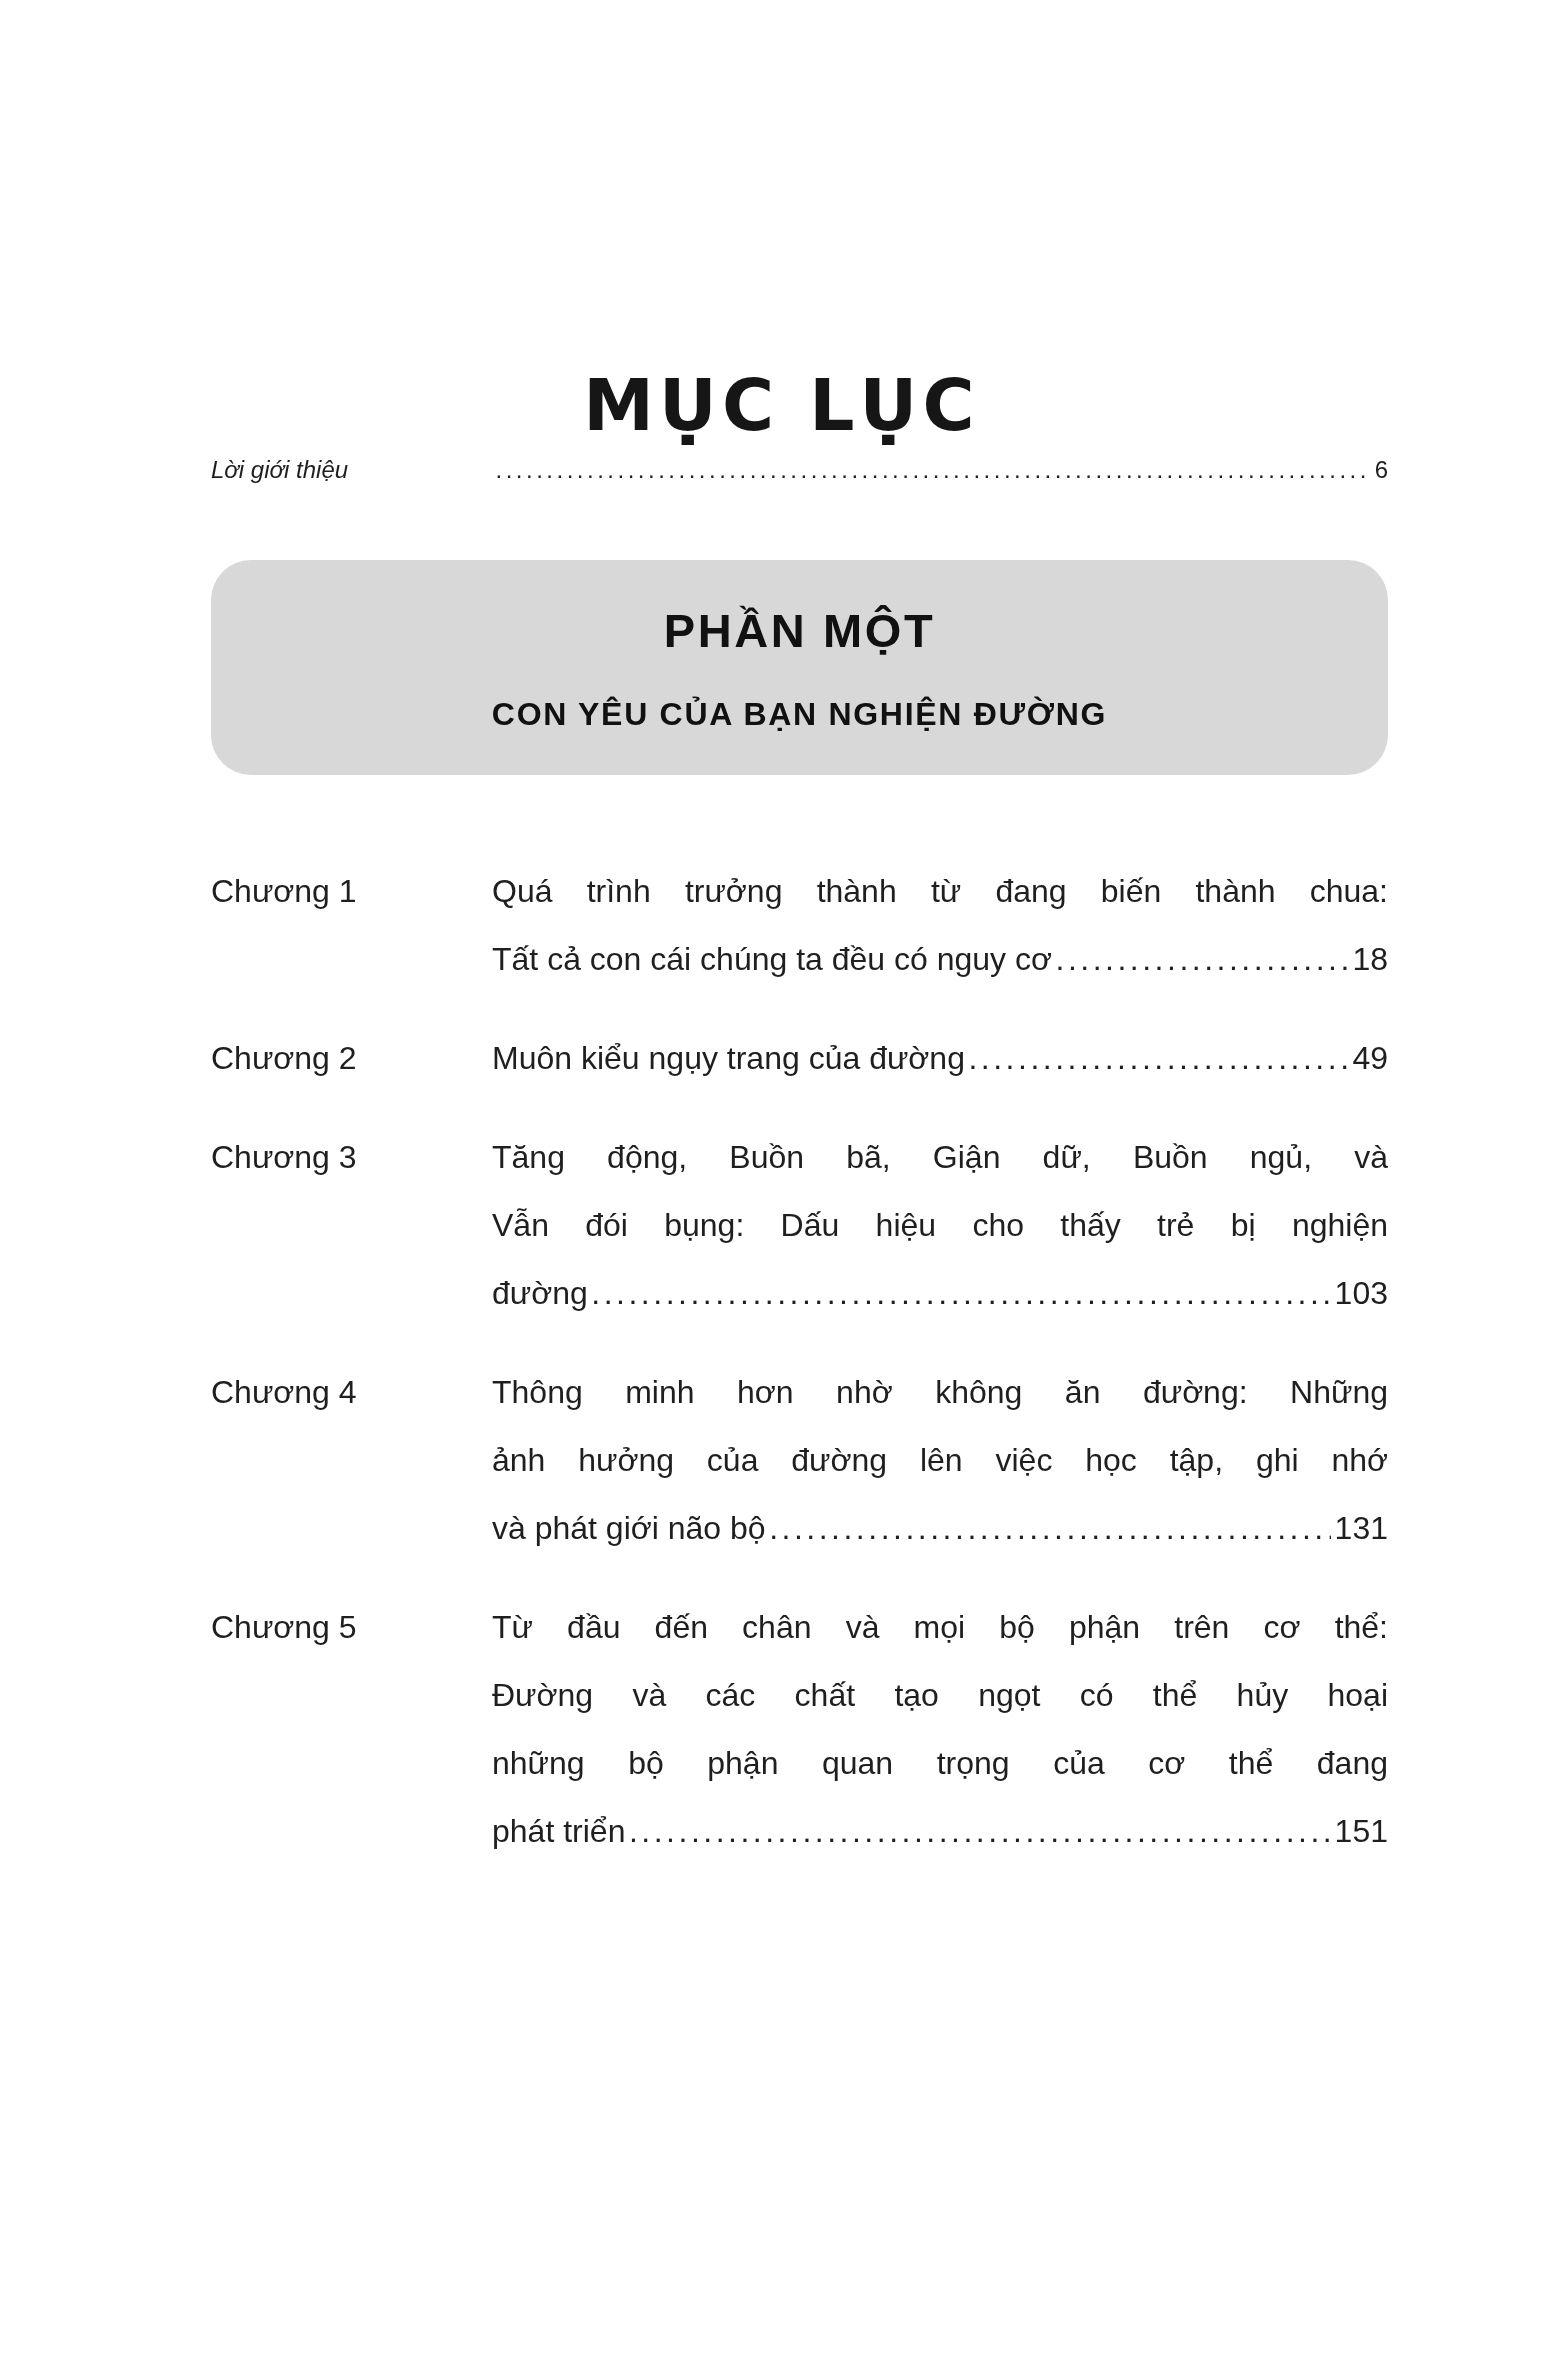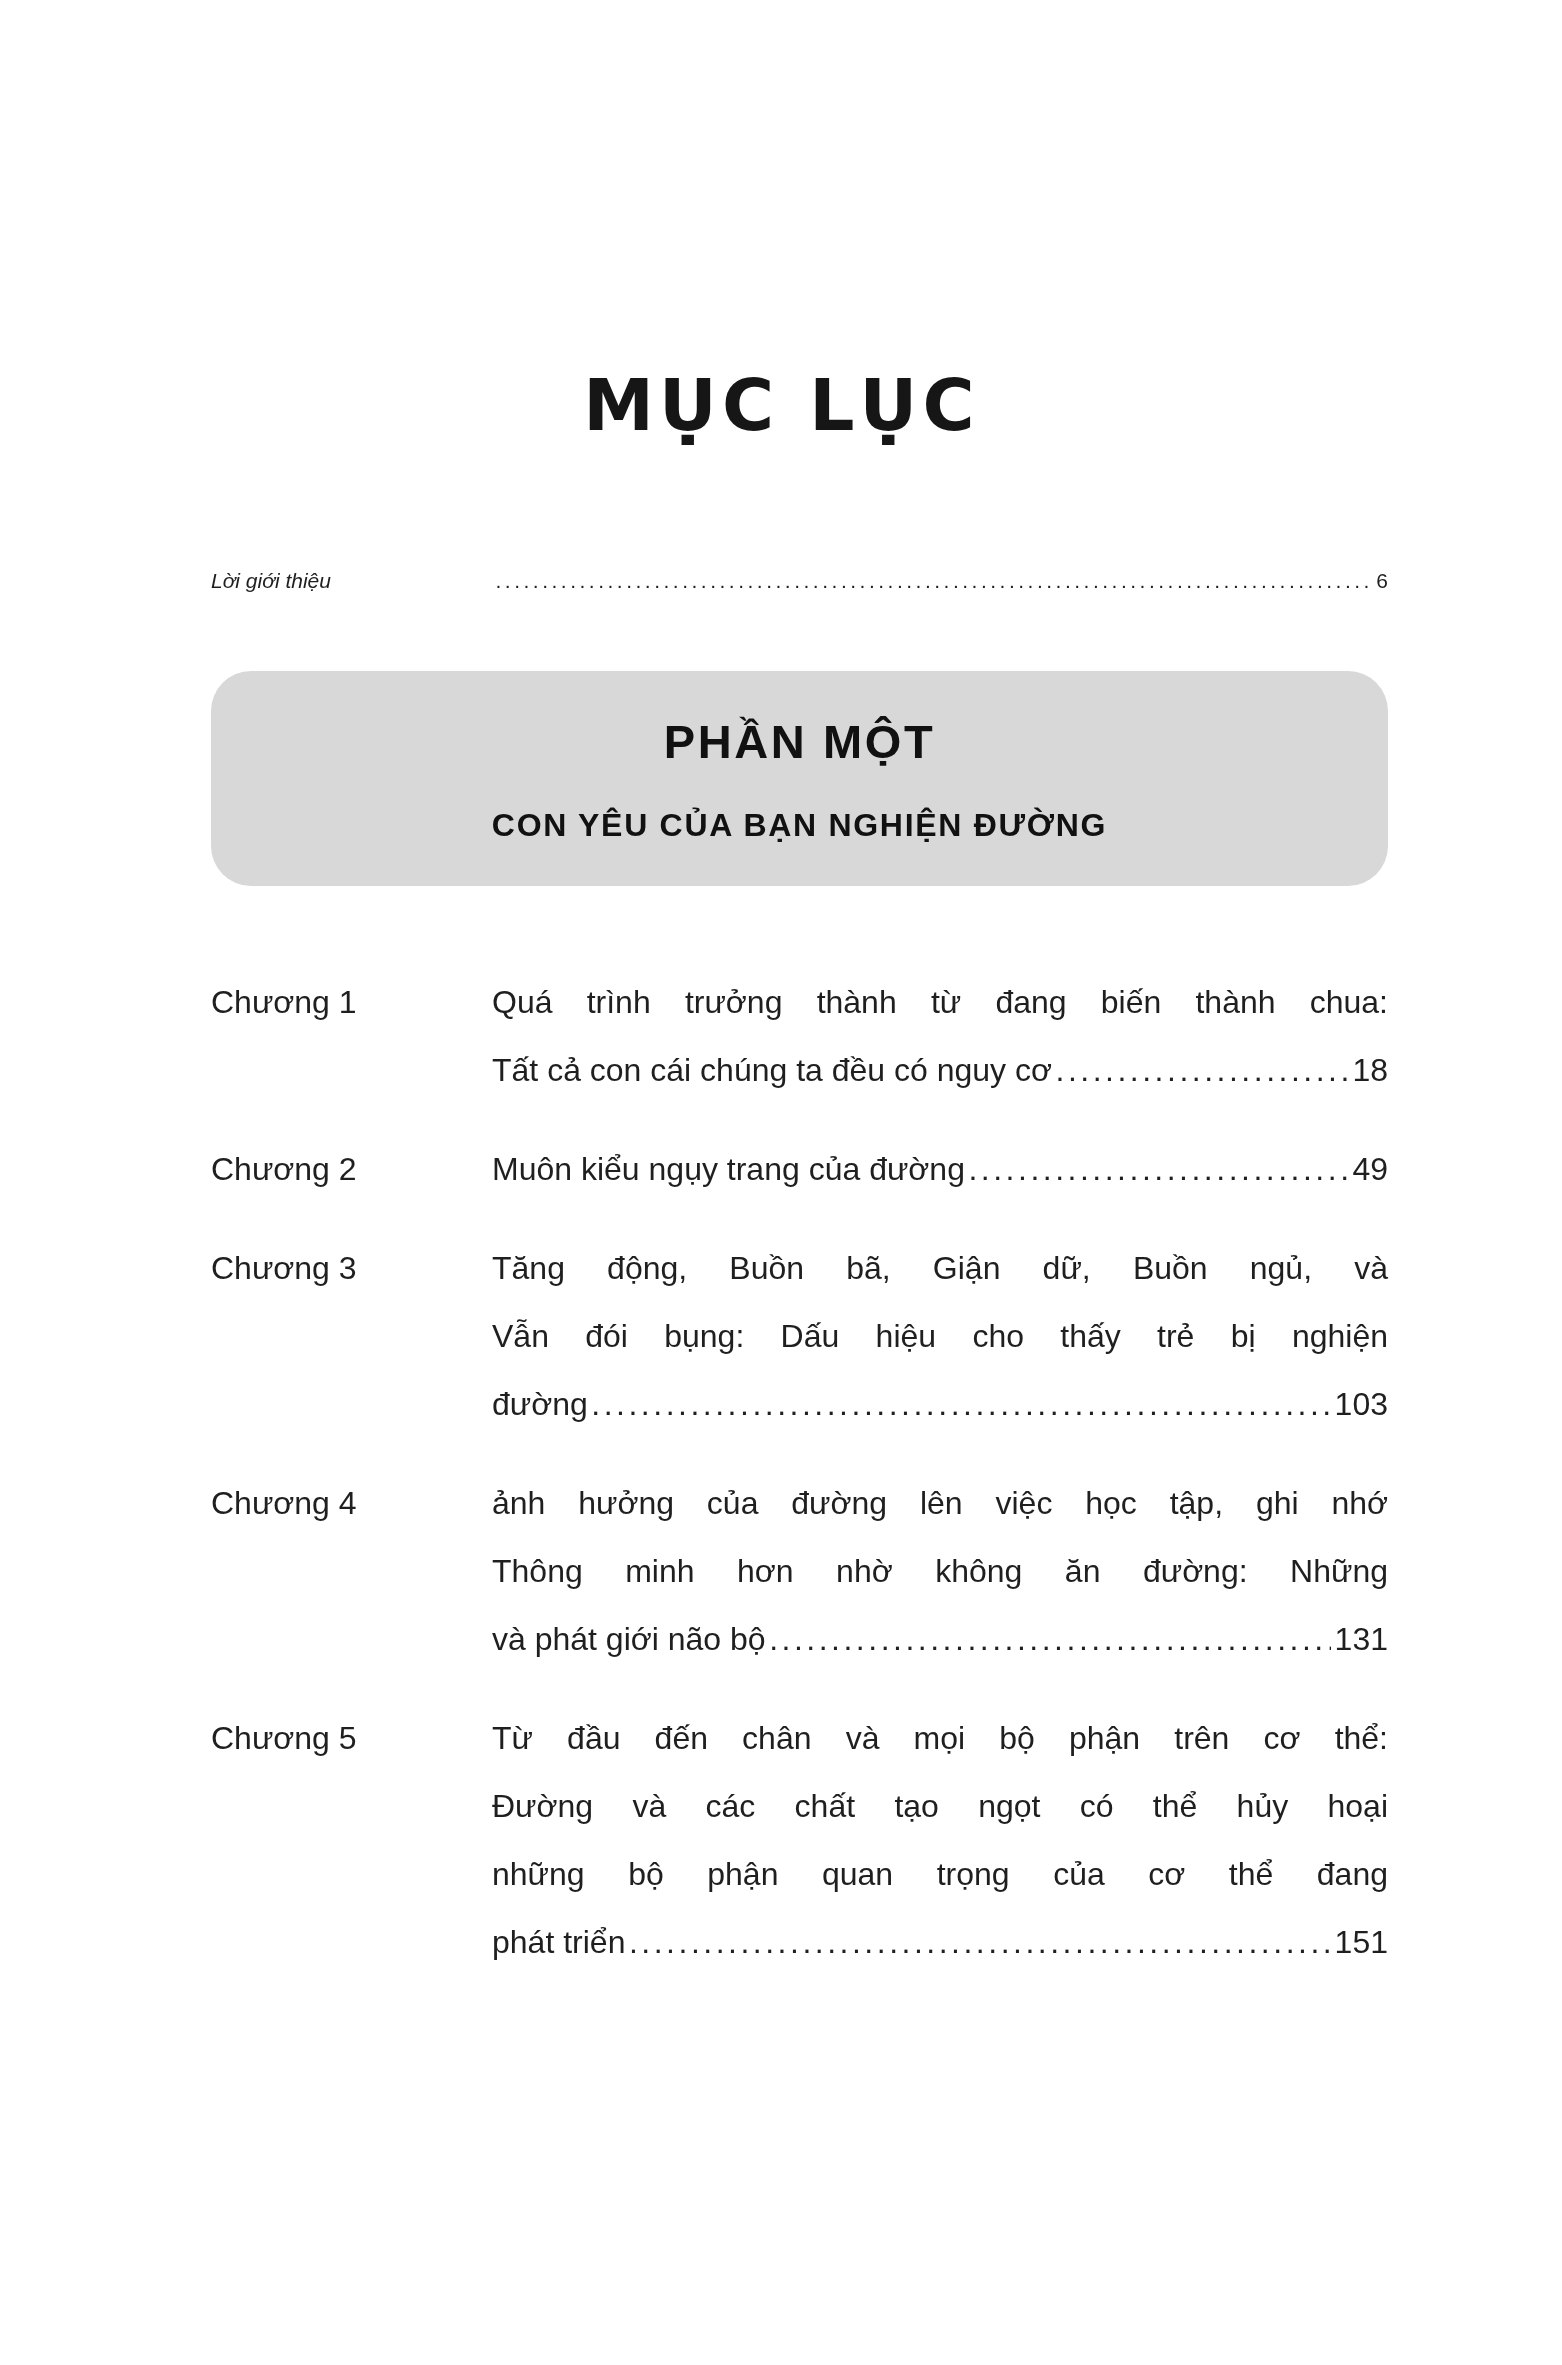--- a/index.html
+++ b/index.html
@@ -23,24 +23,23 @@
     font-size: 71px;
     letter-spacing: 5.2px;
     color: #161616;
   }
   .content {
     width: 1177px;
     margin-left: 211px;
   }
   
   .intro-row {
-    margin-top: 111px;
     display: flex;
     align-items: baseline;
-    font-size: 21px;
+    font-size: 24px;
     line-height: 45px;
   }
   .intro-label {
     width: 281px;
     flex-shrink: 0;
     font-style: italic;
   }
   
   .part-box {
     margin-top: 68px;
@@ -157,22 +156,22 @@
             <span class="frag">đường</span>
             <span class="leader"></span>
             <span class="pg">103</span>
           </div>
         </div>
       </div>
 
       <div class="entry">
         <div class="entry-label">Chương 4</div>
         <div class="entry-body">
+          <div class="line">Thông minh hơn nhờ không ăn đường: Những</div>
           <div class="line">ảnh hưởng của đường lên việc học tập, ghi nhớ</div>
-          <div class="line">Thông minh hơn nhờ không ăn đường: Những</div>
           <div class="last-line">
             <span class="frag">và phát giới não bộ</span>
             <span class="leader"></span>
             <span class="pg">131</span>
           </div>
         </div>
       </div>
 
       <div class="entry">
         <div class="entry-label">Chương 5</div>

